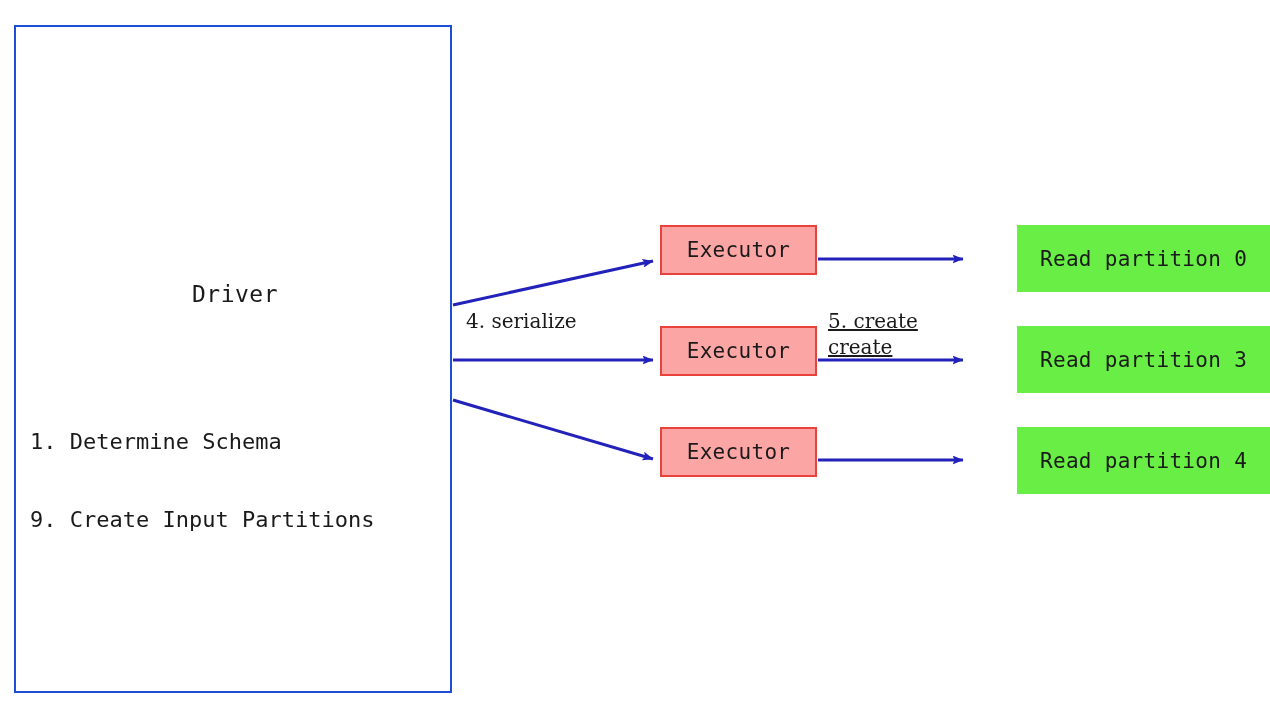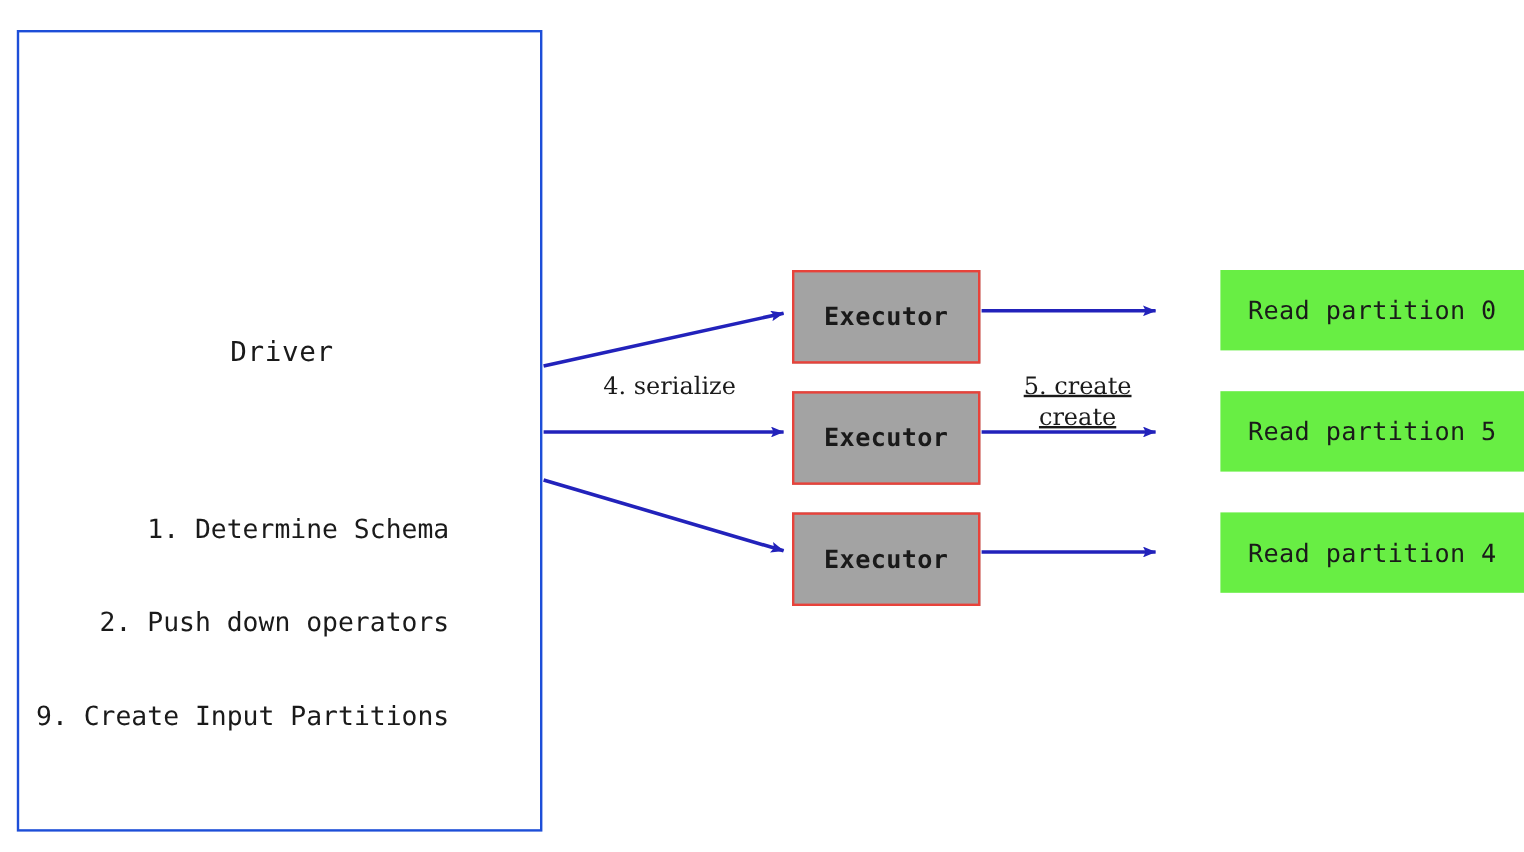--- a/index.html
+++ b/index.html
@@ -54,36 +54,34 @@
     left: 14px;
     top: 350px;
     font-family: "DejaVu Sans Mono", "Liberation Mono", monospace;
     font-size: 22px;
     line-height: 26px;
     color: #1a1a1a;
     white-space: pre;
   }
   .driver-list div {
     white-space: pre;
-    text-align: right;
   }
 
   
   .executor-box {
     position: absolute;
     left: 660px;
     width: 157px;
-    height: 78px;
+    height: 50px;
     border: 2px solid #e8423a;
     box-sizing: border-box;
-    background: #a3a3a3;
+    background: #fca5a5;
     display: flex;
     align-items: center;
     justify-content: center;
-    font-weight: bold;
   }
   .executor-label {
     font-family: "DejaVu Sans Mono", "Liberation Mono", monospace;
     font-size: 21px;
     color: #1a1a1a;
     letter-spacing: 0.3px;
     white-space: pre;
   }
 
   
@@ -105,21 +103,21 @@
     letter-spacing: 0.3px;
     white-space: pre;
   }
 
   
   .edge-label {
     position: absolute;
     font-family: "DejaVu Serif", "Liberation Serif", serif;
     font-size: 20px;
     color: #1a1a1a;
-    text-align: center;
+    text-align: left;
     line-height: 26px;
     background: transparent;
   }
   #edge-label-serialize {
     left: 466px;
     top: 308px;
     width: 184px;
   }
   #edge-label-create-reader {
     left: 828px;
@@ -150,40 +148,39 @@
 
     <line x1="818" y1="360" x2="963" y2="360" stroke="#2222bb" stroke-width="3" marker-end="url(#arrowhead)"></line>
 
     <line x1="818" y1="460" x2="963" y2="460" stroke="#2222bb" stroke-width="3" marker-end="url(#arrowhead)"></line>
   </svg>
 
   <div class="driver-box">
     <div class="driver-title">Driver</div>
     <div class="driver-list">
       <div>1. Determine Schema</div>
-      <div>2. Push down operators</div>
       <div>9. Create Input Partitions</div>
     </div>
   </div>
 
   <div class="executor-box" style="top:225px;">
     <span class="executor-label">Executor</span>
   </div>
   <div class="executor-box" style="top:326px;">
     <span class="executor-label">Executor</span>
   </div>
   <div class="executor-box" style="top:427px;">
     <span class="executor-label">Executor</span>
   </div>
 
   <div class="partition-box" style="top:225px;">
     <span class="partition-label">Read partition 0</span>
   </div>
   <div class="partition-box" style="top:326px;">
-    <span class="partition-label">Read partition 5</span>
+    <span class="partition-label">Read partition 3</span>
   </div>
   <div class="partition-box" style="top:427px;">
     <span class="partition-label">Read partition 4</span>
   </div>
 
   <div class="edge-label" id="edge-label-serialize">
     <div>4. serialize</div>
   </div>
 
   <div class="edge-label" id="edge-label-create-reader">

